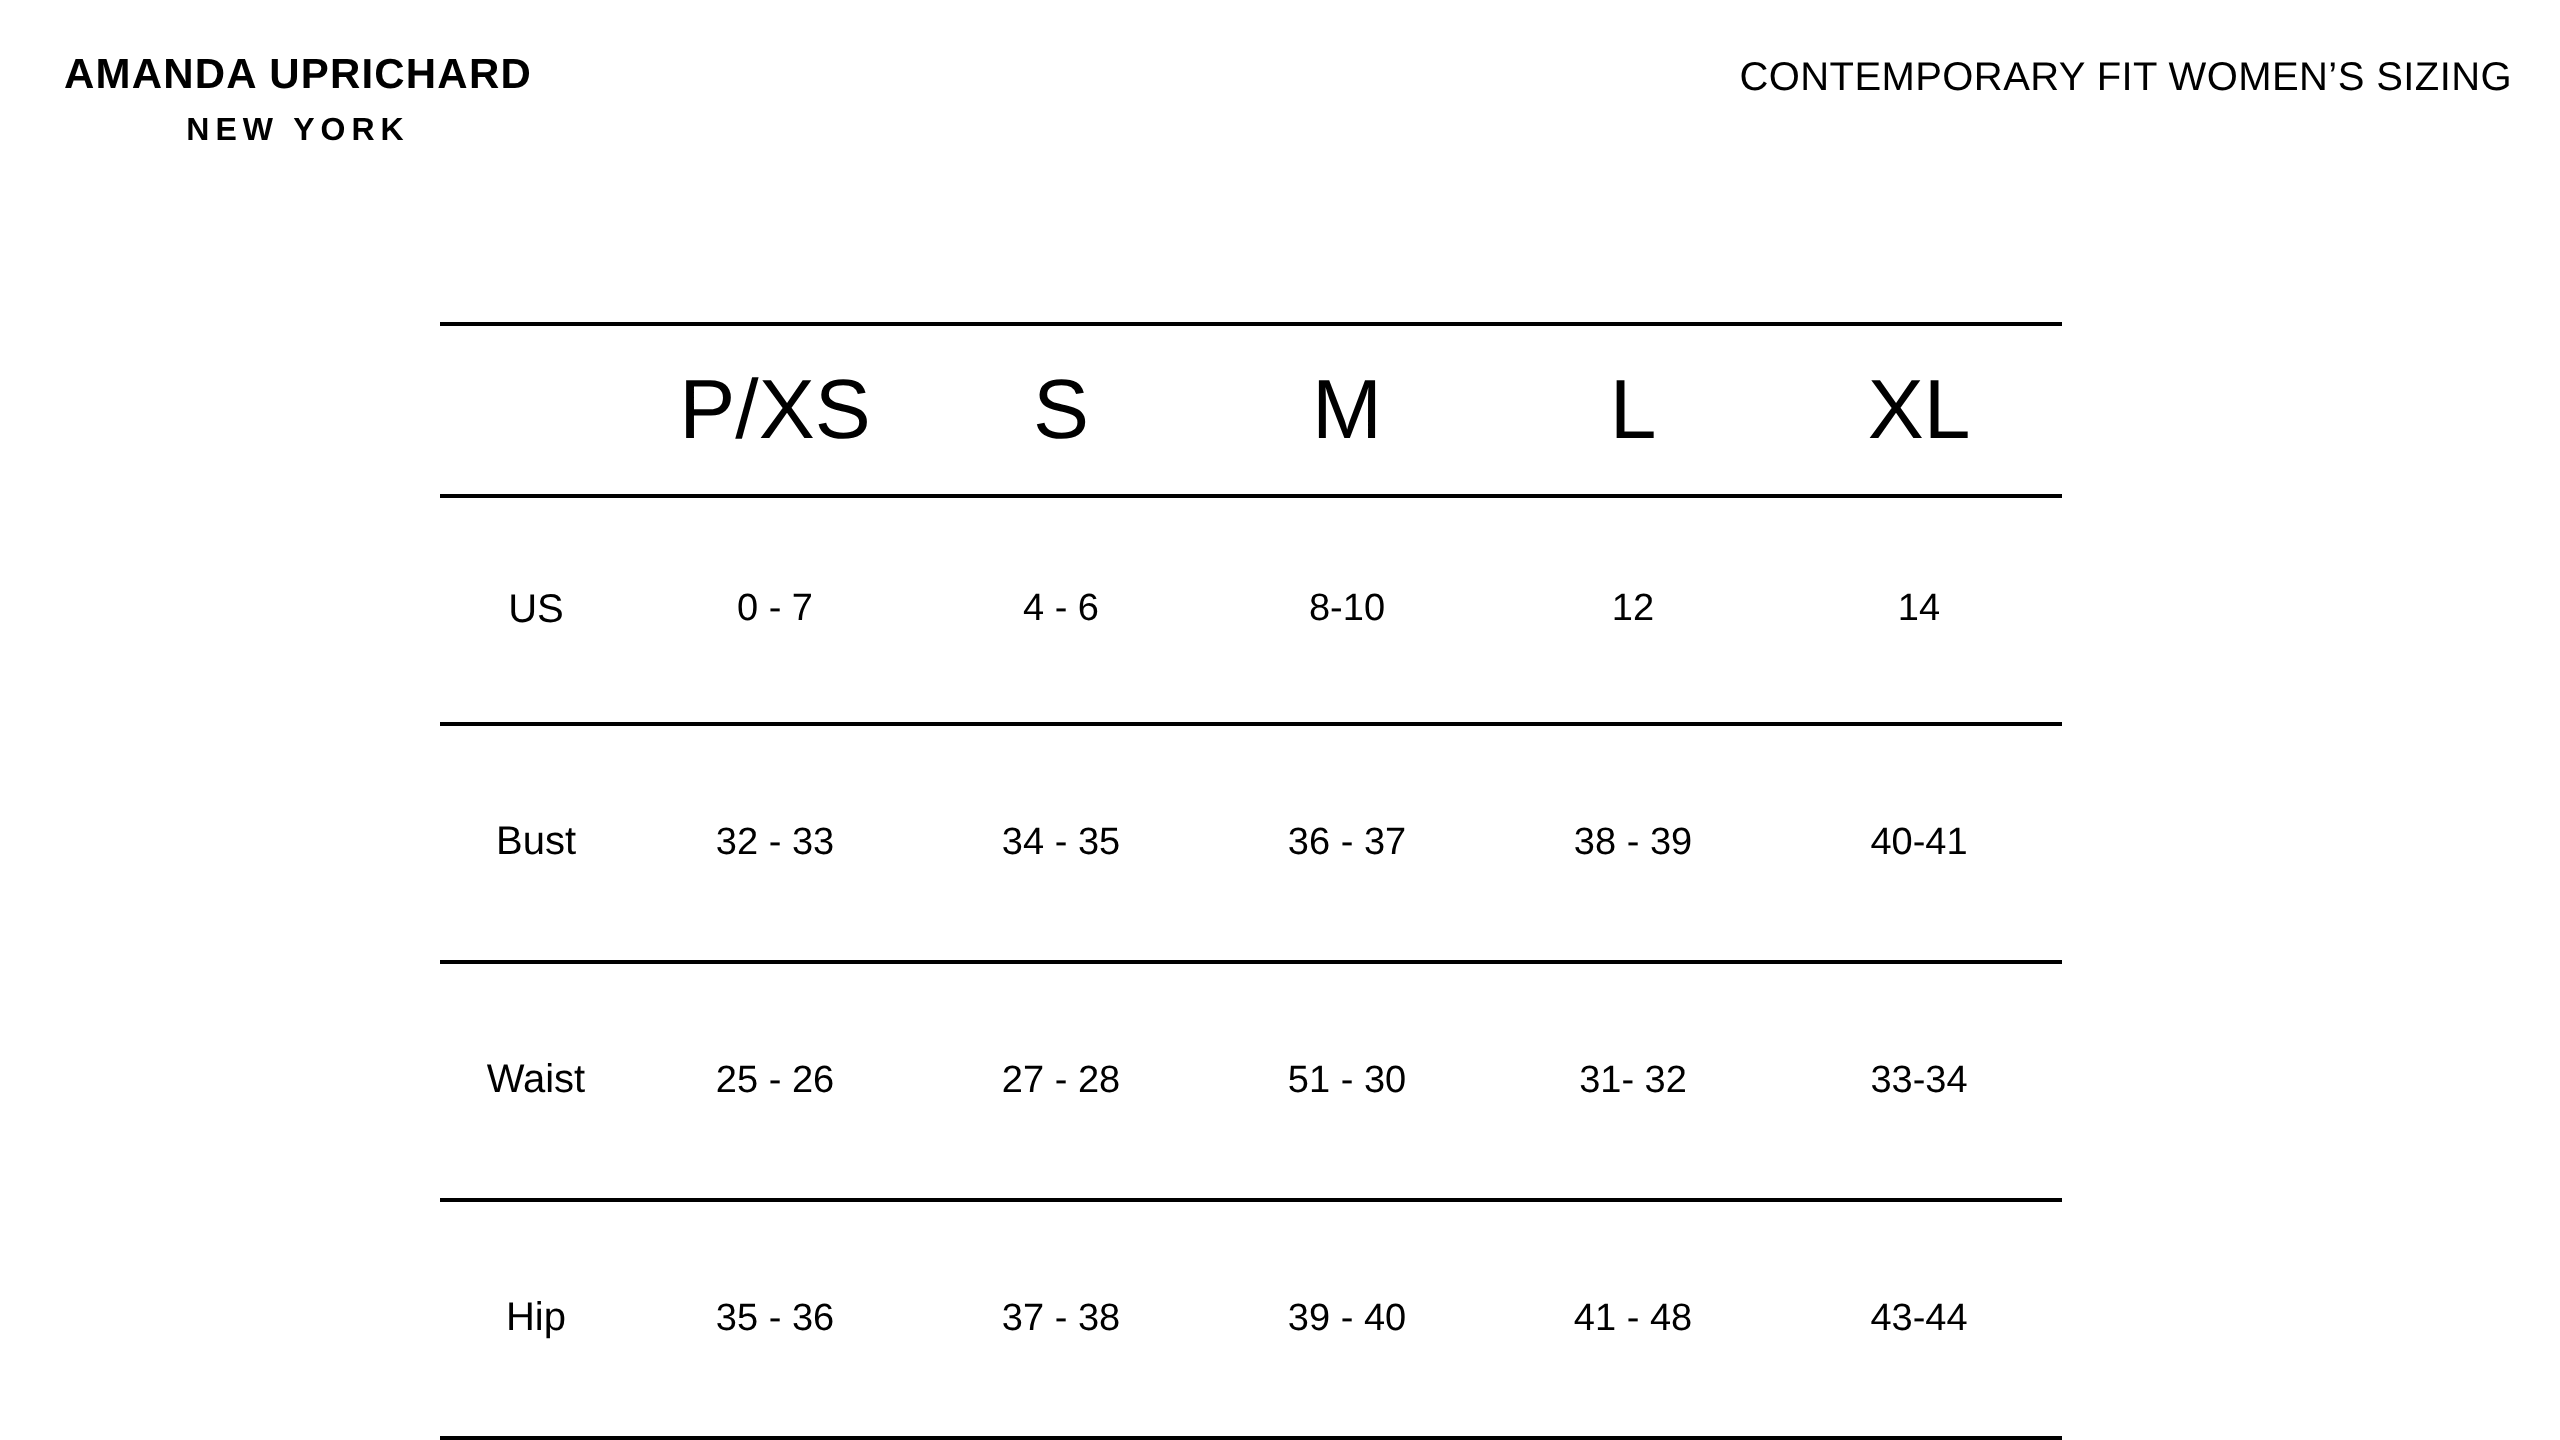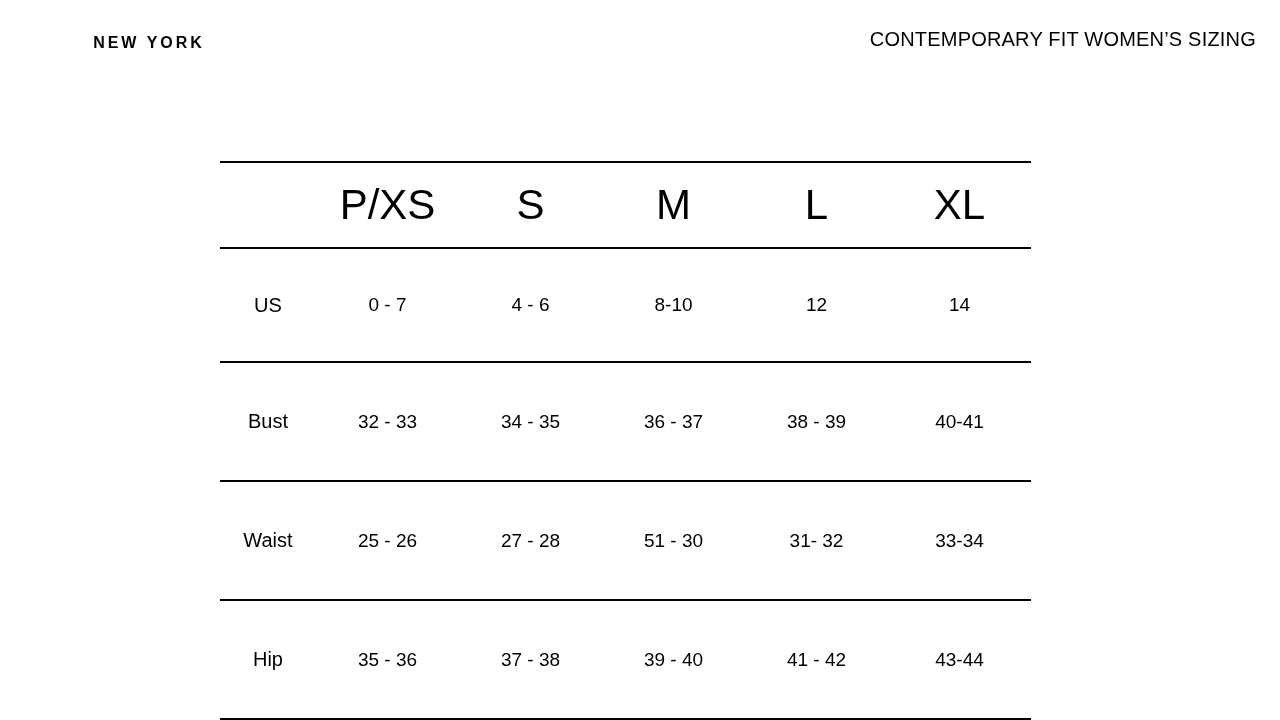--- a/index.html
+++ b/index.html
@@ -101,20 +101,21 @@
 
   tr.data-row { border-bottom: 2px solid #000; }
 
   
   td.val { position: relative; }
 </style>
 </head>
 <body>
 
 <div class="brand">
+  <div class="brand-name">AMANDA UPRICHARD</div>
   <div class="brand-sub">NEW YORK</div>
 </div>
 
 <div class="page-title">CONTEMPORARY FIT WOMEN’S SIZING</div>
 
 <div class="size-table-wrap">
   <table class="size-table">
     <colgroup>
       <col class="label-col">
       <col class="size-col">
@@ -156,18 +157,18 @@
         <td class="val">27 - 28</td>
         <td class="val">51 - 30</td>
         <td class="val">31- 32</td>
         <td class="val">33-34</td>
       </tr>
       <tr class="data-row row-measure">
         <td class="row-label">Hip</td>
         <td class="val">35 - 36</td>
         <td class="val">37  - 38</td>
         <td class="val">39 - 40</td>
-        <td class="val">41 - 42</td>
+        <td class="val">41 - 48</td>
         <td class="val">43-44</td>
       </tr>
     </tbody>
   </table>
 </div>
 
 </body></html>

